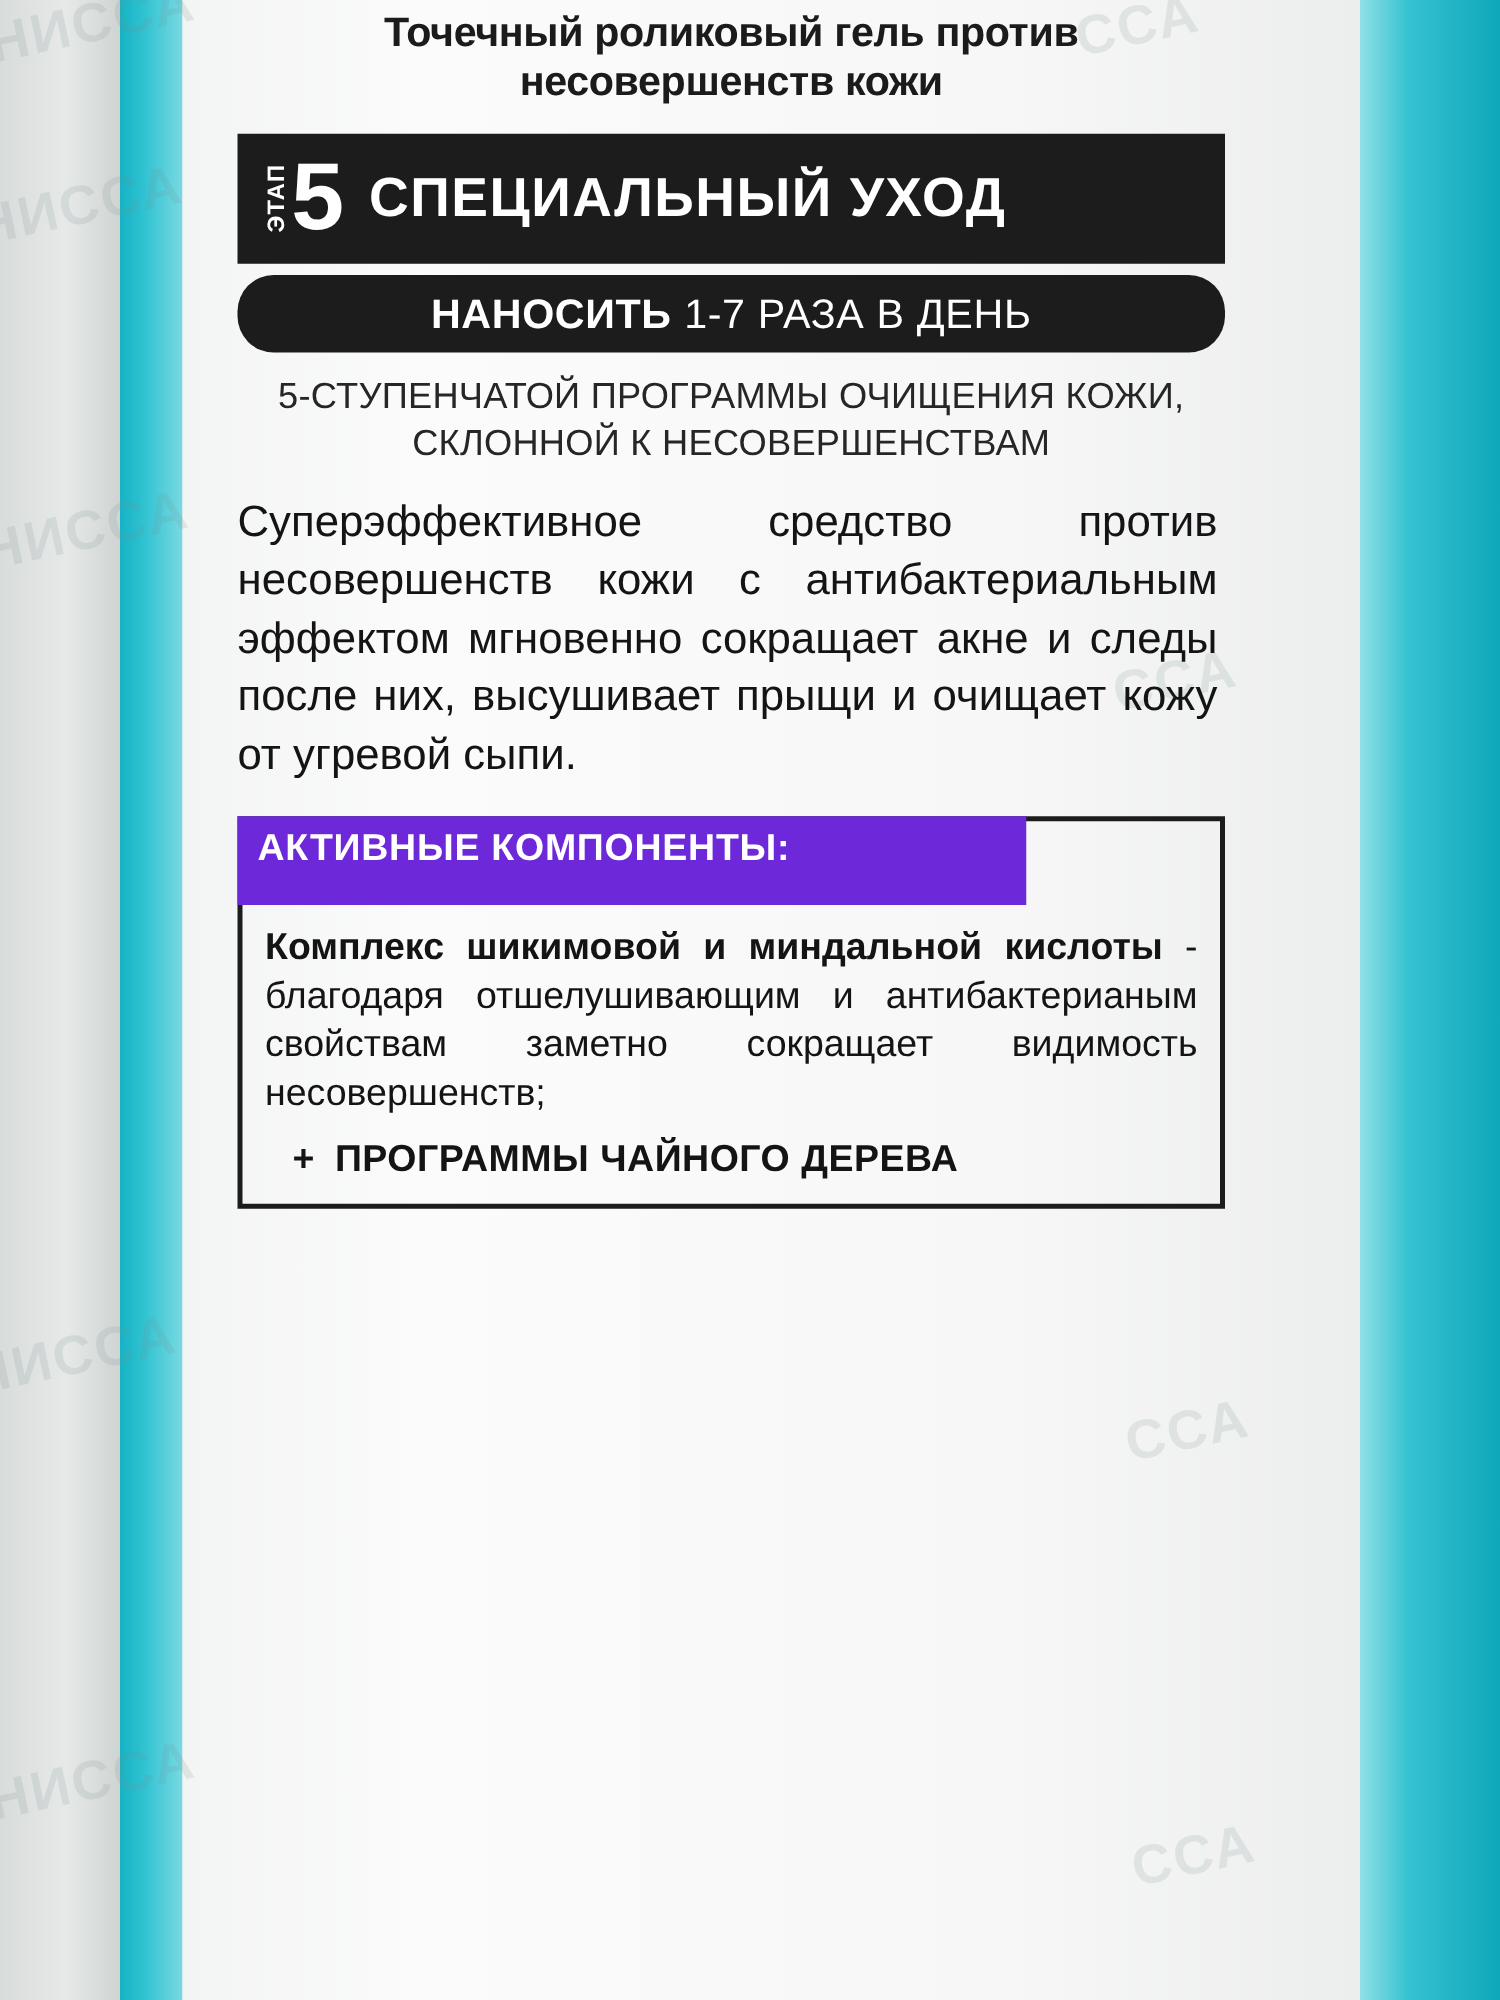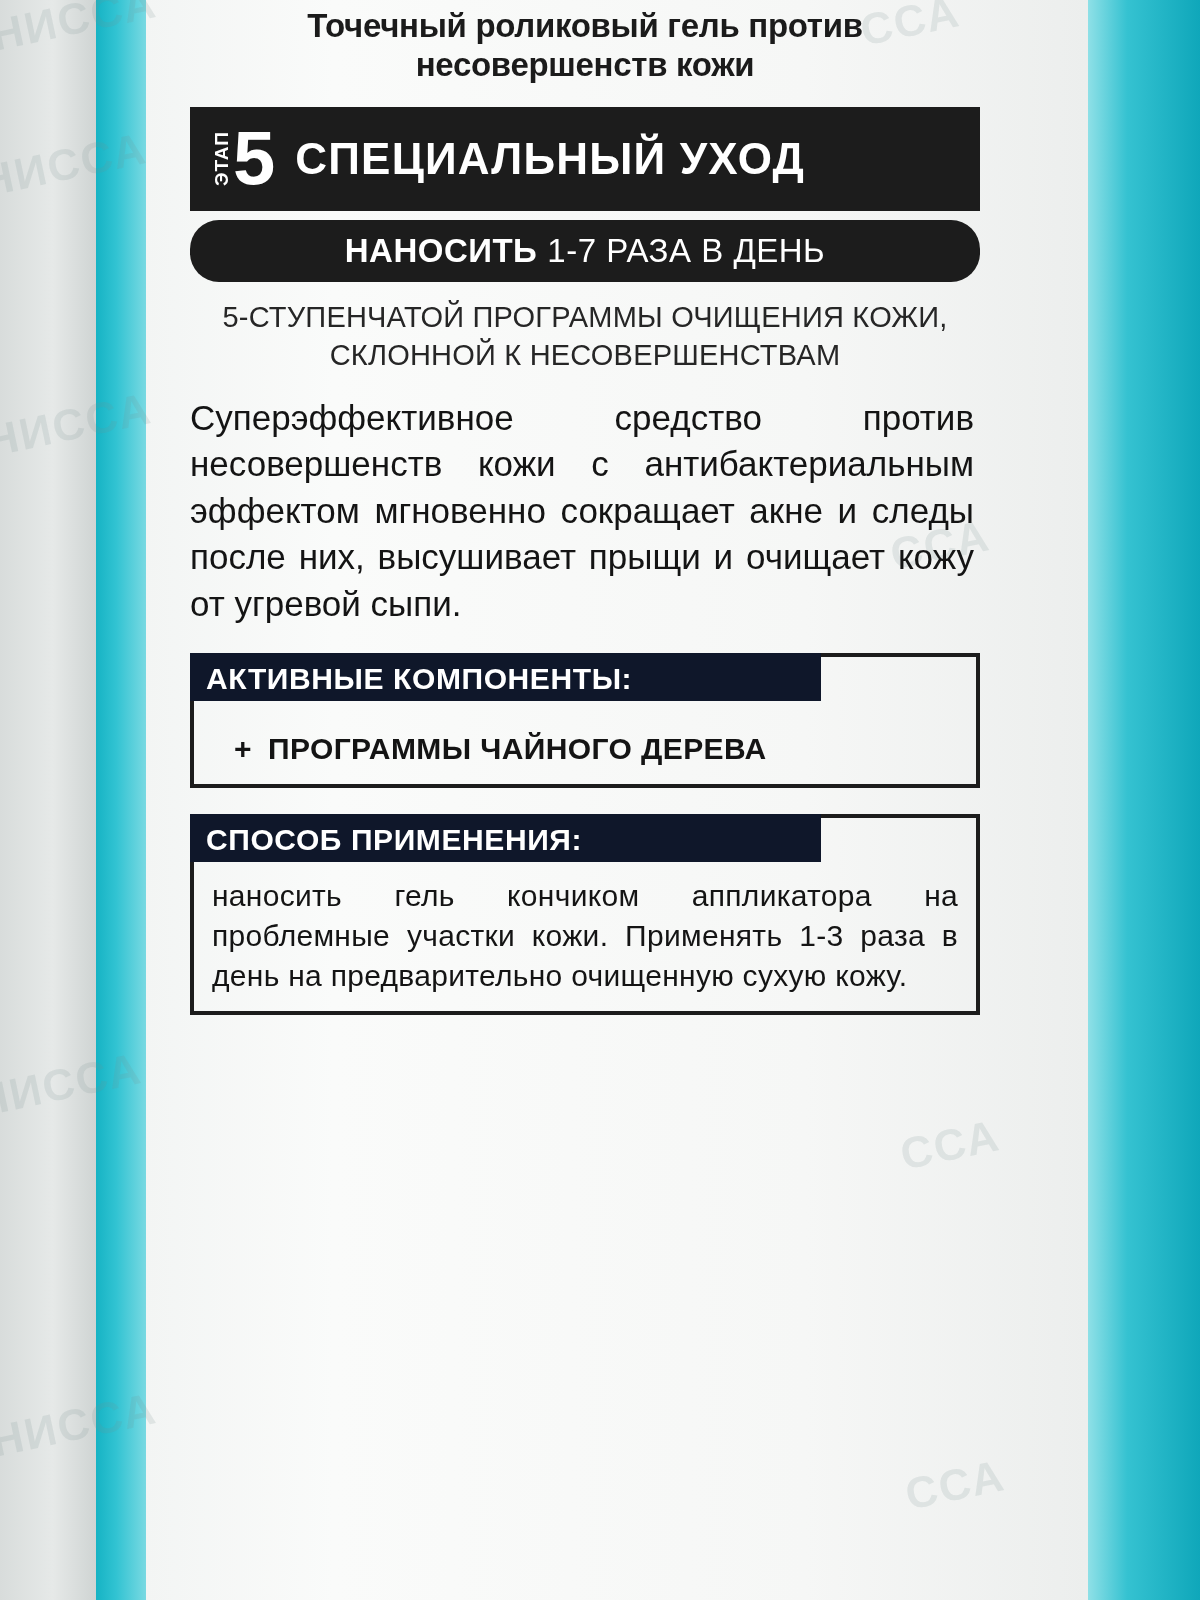--- a/index.html
+++ b/index.html
@@ -152,26 +152,26 @@
     text-align-last: left;
     padding-right: 6px;
   }
 
   
   .box {
     margin-top: 26px;
     border: 4px solid #1c1c1c;
   }
   .box-header {
-    background: #0f172a;
+    background: #6d28d9;
     color: #ffffff;
     font-size: 30px;
     font-weight: 700;
     letter-spacing: 0.6px;
-    padding: 9px 0 5px 16px;
+    padding: 9px 0 28px 16px;
     margin: -4px -4px 0 -4px;
     width: 615px;
   }
   .box-body {
     padding: 14px 18px 16px 18px;
     font-size: 30px;
     line-height: 1.3;
     color: #141414;
   }
   .ingredients-body {
@@ -235,25 +235,22 @@
       <span class="apply-rest">1-7 РАЗА В ДЕНЬ</span>
     </div>
 
     <div class="program-text">5-СТУПЕНЧАТОЙ ПРОГРАММЫ ОЧИЩЕНИЯ КОЖИ, СКЛОННОЙ К НЕСОВЕРШЕНСТВАМ</div>
 
     <div class="body-text">Суперэффективное средство против несовершенств кожи с антибактериальным эффектом мгновенно сокращает акне и следы после них, высушивает прыщи и очищает кожу от угревой сыпи.</div>
 
     <div class="box">
       <div class="box-header">АКТИВНЫЕ КОМПОНЕНТЫ:</div>
       <div class="box-body ingredients-body">
+        <span><b>Комплекс шикимовой и миндальной кислоты</b><span> - благодаря отшелушивающим и антибактерианым свойствам заметно сокращает видимость несовершенств;</span></span>
         <div class="plus-line">
           <span class="plus">+</span><span>ПРОГРАММЫ ЧАЙНОГО ДЕРЕВА</span>
         </div>
       </div>
     </div>
 
-    <div class="box">
-      <div class="box-header">СПОСОБ ПРИМЕНЕНИЯ:</div>
-      <div class="box-body usage-body">наносить гель кончиком аппликатора на проблемные участки кожи. Применять 1-3 раза в день на предварительно очищенную сухую кожу.</div>
-    </div>
 
   </div>
 </div>
 
 </body></html>

